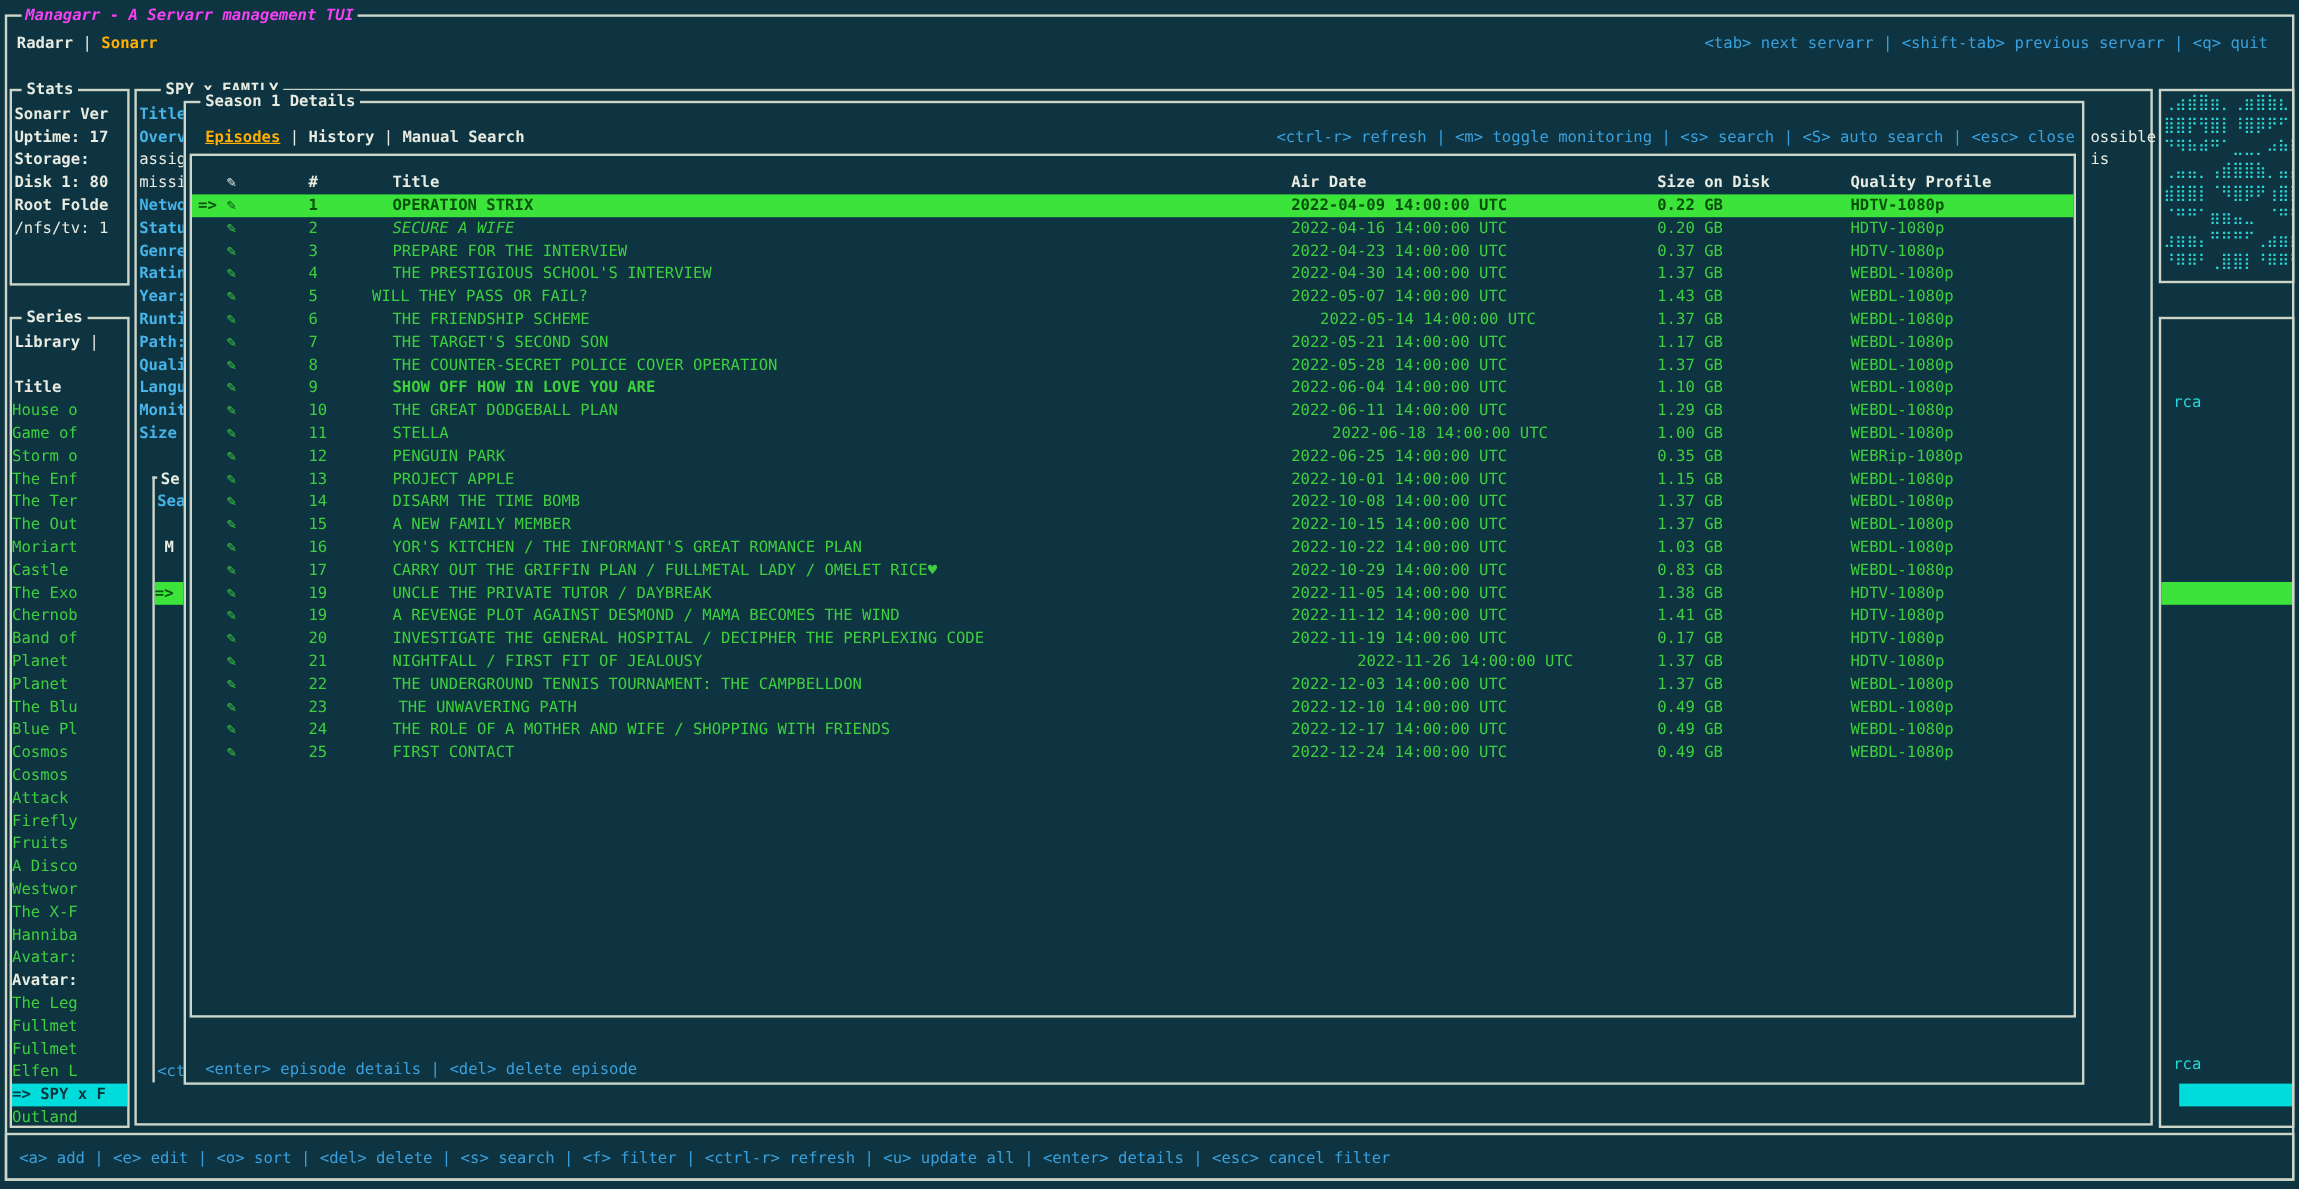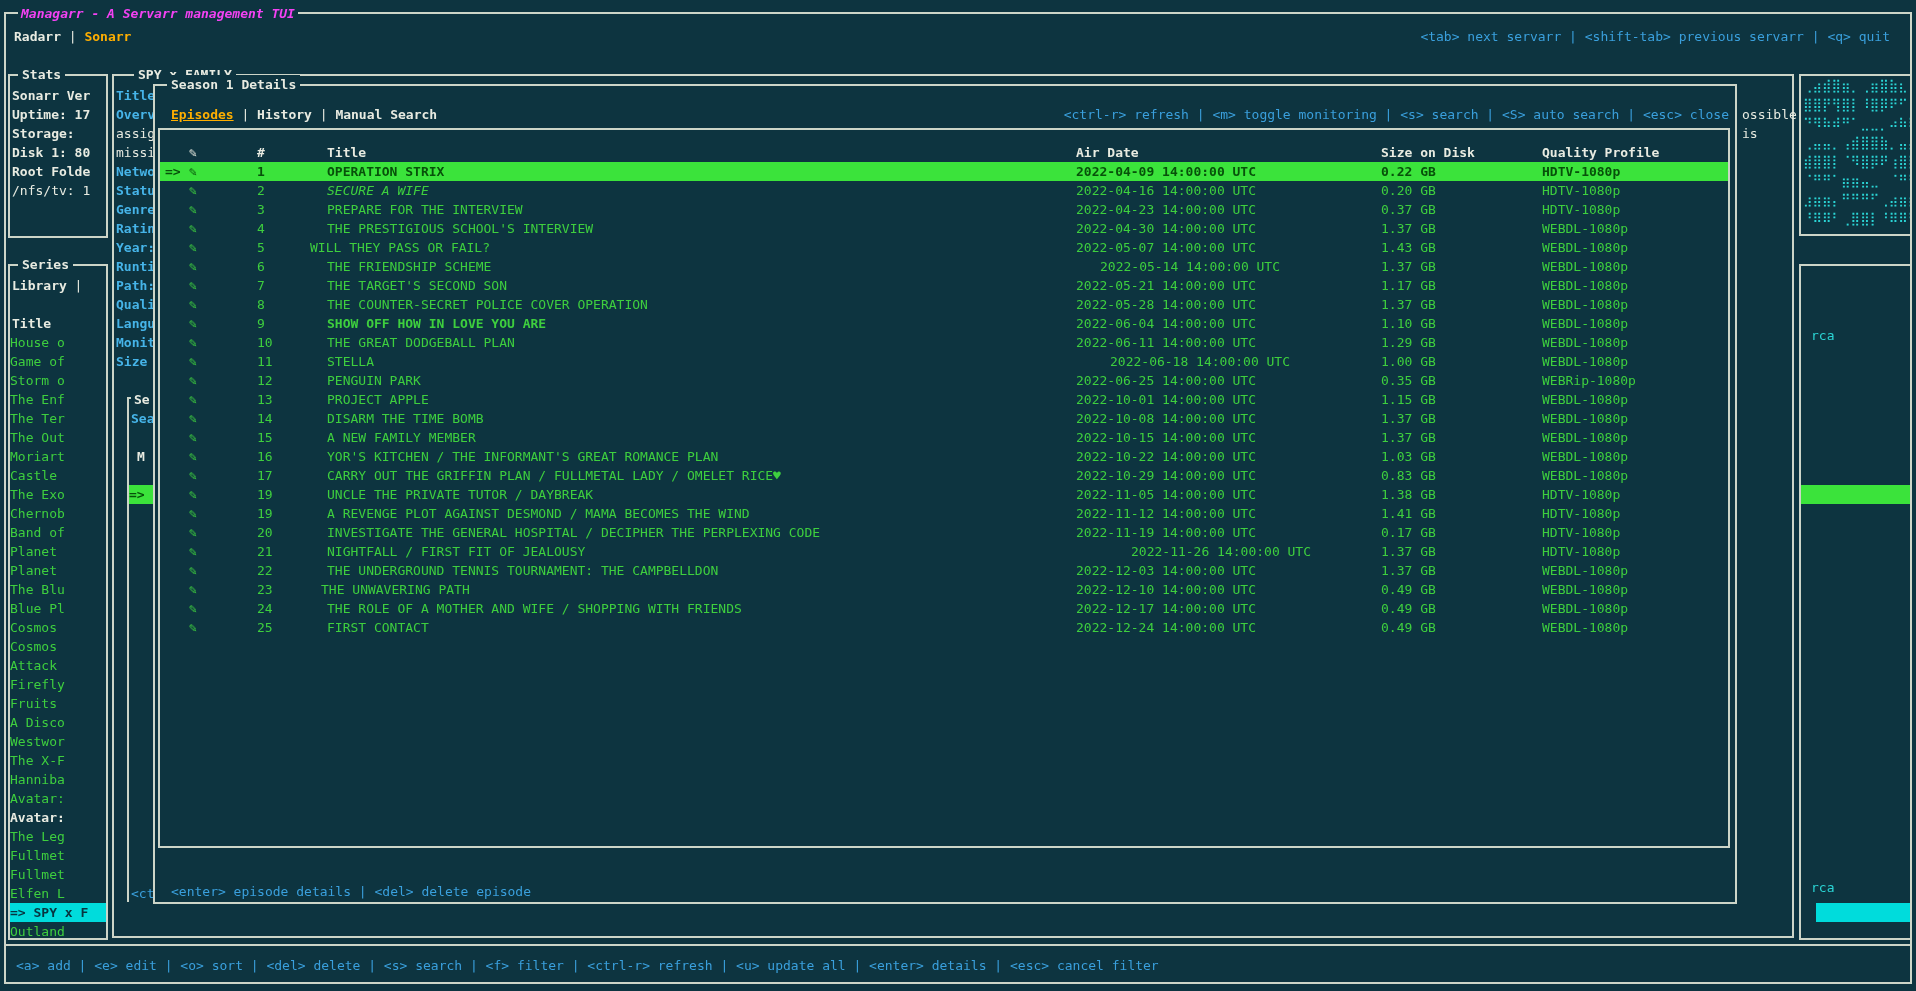--- a/index.html
+++ b/index.html
@@ -338,21 +338,21 @@
           <span class="cell" style="left: 29px;">✎</span>
           <span class="cell" style="left: 97px;">22</span>
           <span class="cell" style="left: 167px;">THE UNDERGROUND TENNIS TOURNAMENT: THE CAMPBELLDON</span>
           <span class="cell" style="left: 916px;">2022-12-03 14:00:00 UTC</span>
           <span class="cell" style="left: 1221px;">1.37 GB</span>
           <span class="cell" style="left: 1382px;">WEBDL-1080p</span>
         </div>
         <div class="ep-row">
           <span class="cell" style="left: 29px;">✎</span>
           <span class="cell" style="left: 97px;">23</span>
-          <span class="cell" style="left: 161px;">THE UNWAVERING PATH</span>
+          <span class="cell" style="left: 172px;">THE UNWAVERING PATH</span>
           <span class="cell" style="left: 916px;">2022-12-10 14:00:00 UTC</span>
           <span class="cell" style="left: 1221px;">0.49 GB</span>
           <span class="cell" style="left: 1382px;">WEBDL-1080p</span>
         </div>
         <div class="ep-row">
           <span class="cell" style="left: 29px;">✎</span>
           <span class="cell" style="left: 97px;">24</span>
           <span class="cell" style="left: 167px;">THE ROLE OF A MOTHER AND WIFE / SHOPPING WITH FRIENDS</span>
           <span class="cell" style="left: 916px;">2022-12-17 14:00:00 UTC</span>
           <span class="cell" style="left: 1221px;">0.49 GB</span>

